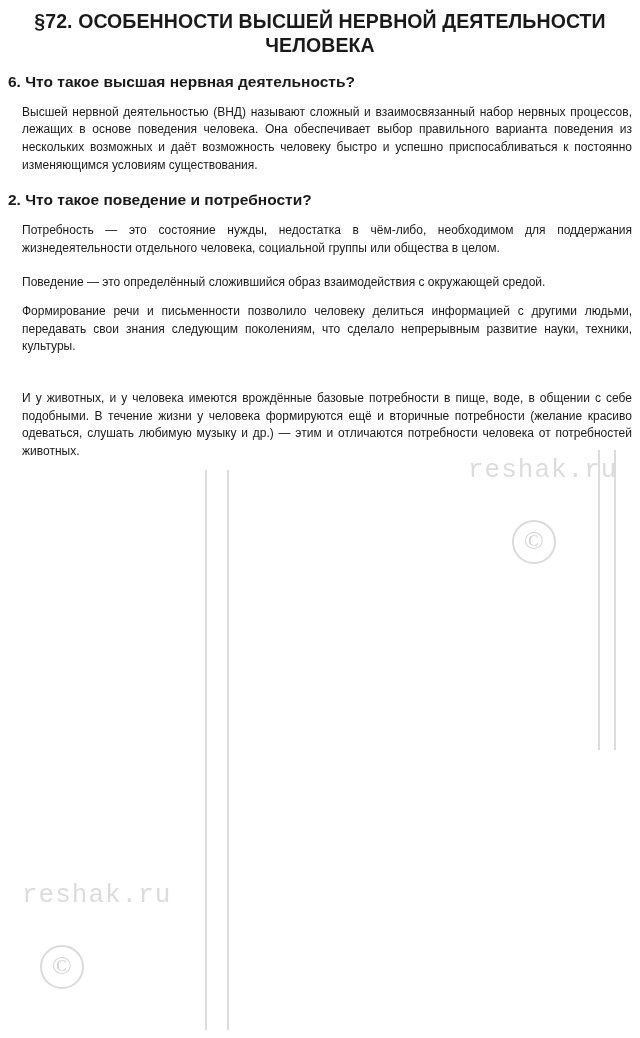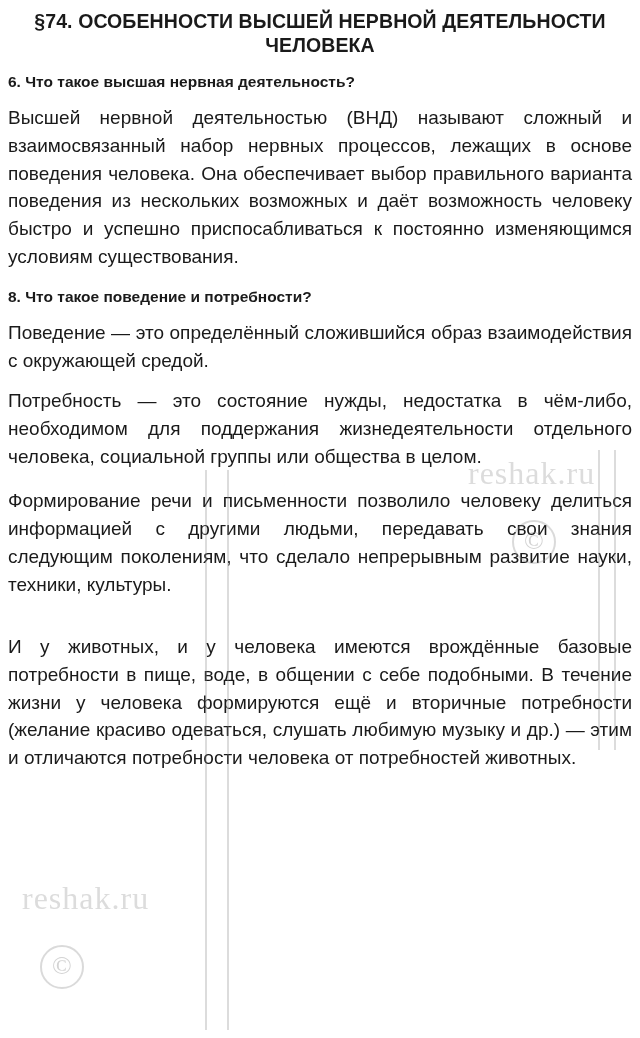--- a/index.html
+++ b/index.html
@@ -40,38 +40,38 @@
     font-size: 15.5px;
     font-weight: bold;
     margin: 0 0 12px 0;
     line-height: 1.3;
   }
   .q.justified {
     text-align: justify;
     text-align-last: left;
   }
   p.body {
-    font-size: 19px;
+    font-size: 12px;
     line-height: 1.47;
-    margin: 0 0 12px 0;
+    margin: 0 0 12px 14px;
     text-align: justify;
     text-align-last: left;
   }
   p.body.last-of-block {
     margin-bottom: 16px;
   }
   .gap {
     height: 18px;
   }
   
   .wm {
     position: absolute;
     color: rgba(140, 140, 140, 0.30);
-    font-family: Liberation Serif, serif;
-    font-size: 32px;
+    font-family: Liberation Mono, monospace;
+    font-size: 26px;
     letter-spacing: 1px;
     white-space: nowrap;
     pointer-events: none;
     user-select: none;
   }
   .wm-1 { left: 468px; top: 455px; }
   .wm-2 { left: 22px;  top: 880px; }
   .wm-circle {
     position: absolute;
     pointer-events: none;
@@ -103,32 +103,32 @@
   .wm-b1 span:nth-child(2) { left: 22px; top: 0;  height: 560px; }
   .wm-b2 { left: 598px; top: 450px; height: 300px; }
   .wm-b2 span:nth-child(1) { left: 0;   top: 0;   height: 300px; }
   .wm-b2 span:nth-child(2) { left: 16px; top: 0;  height: 300px; }
 </style>
 </head>
 <body>
 
 <div class="page">
 
-  <div class="doc-title">§74. ОСОБЕННОСТИ ВЫСШЕЙ НЕРВНОЙ ДЕЯТЕЛЬНОСТИ ЧЕЛОВЕКА</div>
+  <div class="doc-title">§72. ОСОБЕННОСТИ ВЫСШЕЙ НЕРВНОЙ ДЕЯТЕЛЬНОСТИ ЧЕЛОВЕКА</div>
 
 
   <div>
     <div class="q">6. Что такое высшая нервная деятельность?</div>
     <p class="body last-of-block">Высшей нервной деятельностью (ВНД) называют сложный и взаимосвязанный набор нервных процессов, лежащих в основе поведения человека. Она обеспечивает выбор правильного варианта поведения из нескольких возможных и даёт возможность человеку быстро и успешно приспосабливаться к постоянно изменяющимся условиям существования.</p>
   </div>
 
   <div>
-    <div class="q">8. Что такое поведение и потребности?</div>
+    <div class="q">2. Что такое поведение и потребности?</div>
+    <p class="body last-of-block">Потребность — это состояние нужды, недостатка в чём-либо, необходимом для поддержания жизнедеятельности отдельного человека, социальной группы или общества в целом.</p>
     <p class="body">Поведение — это определённый сложившийся образ взаимодействия с окружающей средой.</p>
-    <p class="body last-of-block">Потребность — это состояние нужды, недостатка в чём-либо, необходимом для поддержания жизнедеятельности отдельного человека, социальной группы или общества в целом.</p>
   </div>
 
   <div>
     <p class="body last-of-block">Формирование речи и письменности позволило человеку делиться информацией с другими людьми, передавать свои знания следующим поколениям, что сделало непрерывным развитие науки, техники, культуры.</p>
   </div>
 
   <div class="gap"></div>
 
   <div>
     <p class="body last-of-block">И у животных, и у человека имеются врождённые базовые потребности в пище, воде, в общении с себе подобными. В течение жизни у человека формируются ещё и вторичные потребности (желание красиво одеваться, слушать любимую музыку и др.) — этим и отличаются потребности человека от потребностей животных.</p>

